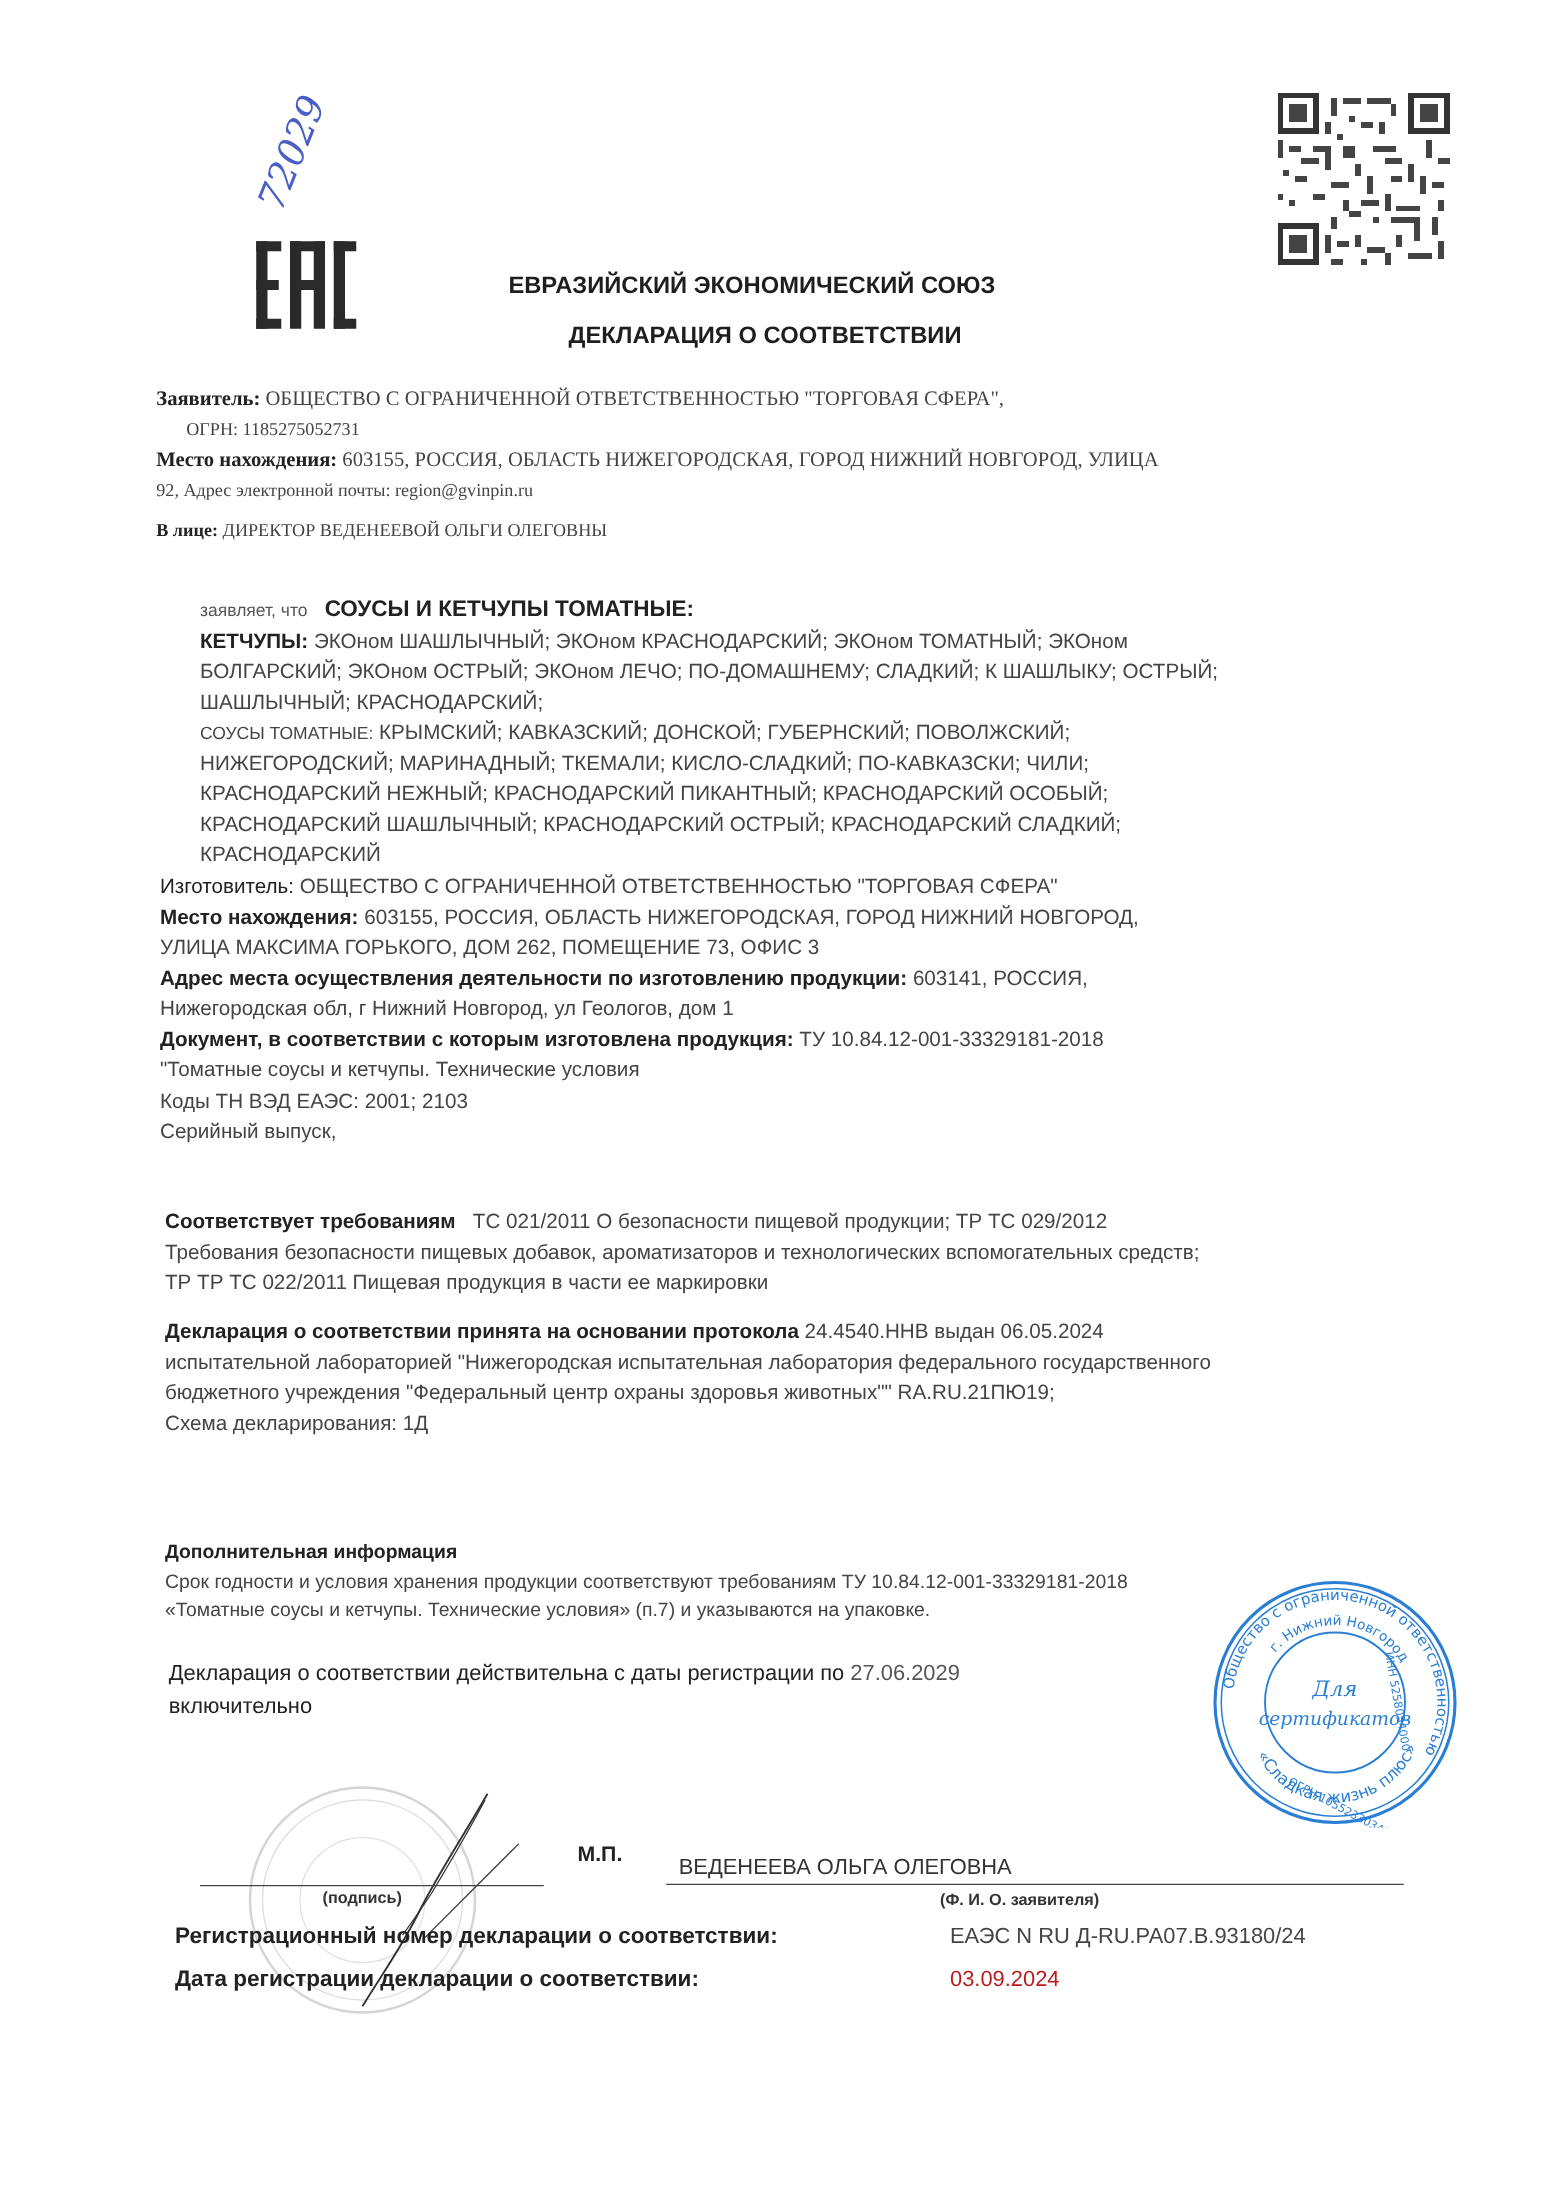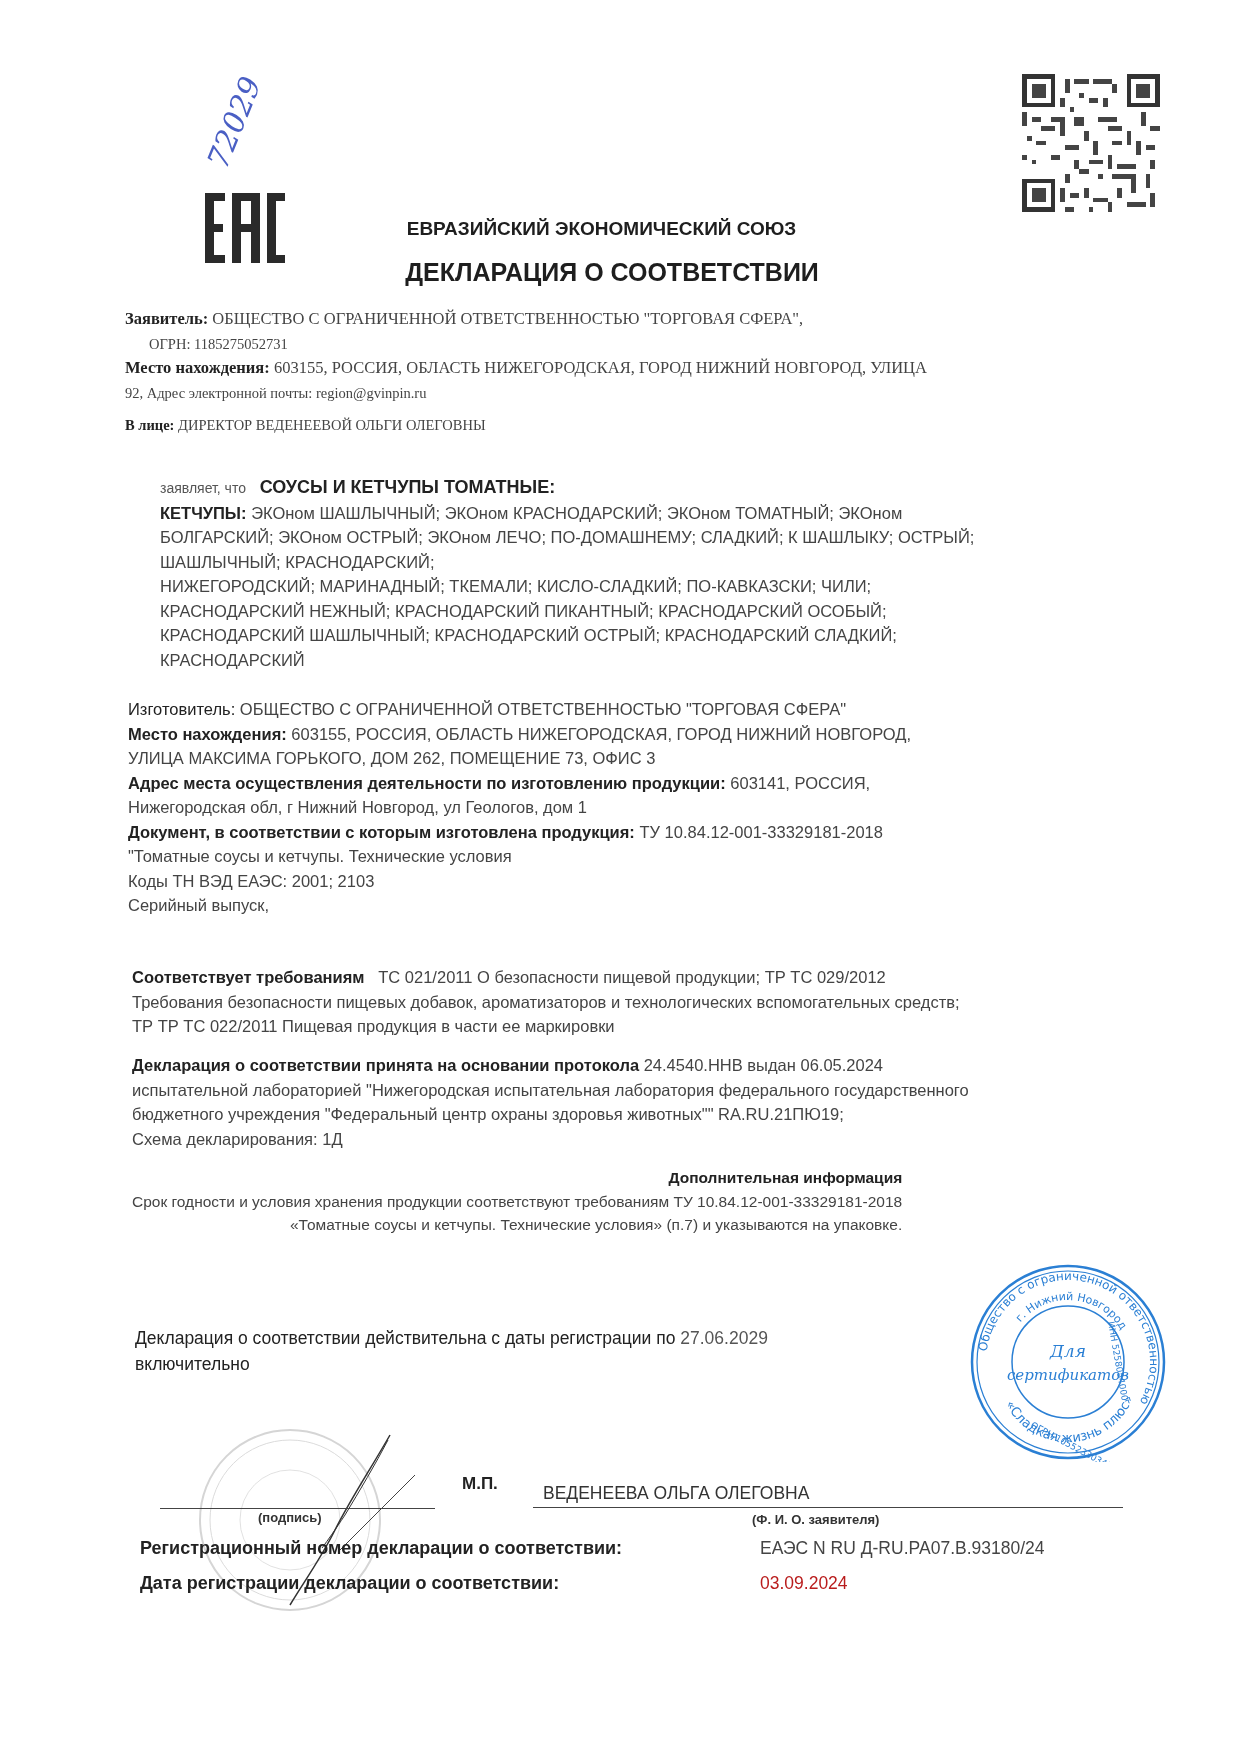--- a/index.html
+++ b/index.html
@@ -10,41 +10,41 @@
   .line { white-space: nowrap; }
 
   .handwrite { left: 200px; top: 60px; color: #4a5fc4; font-family: "DejaVu Serif", serif; font-style: italic; font-size: 30px; transform: rotate(-68deg); transform-origin: left top; top: 160px; }
 
   .eac { left: 205px; top: 193px; width: 78px; height: 70px; }
   .eac div { position: absolute; background: #2a2a2a; }
 
   .qr { left: 1022px; top: 74px; width: 138px; height: 138px; }
 
   .title1 { left: 0; width: 1203px; top: 218px; text-align: center; font-size: 19px; font-weight: bold; color: #1e1e1e; box-sizing: border-box; }
-  .title2 { left: 0; width: 1059px; top: 258px; text-align: center; font-size: 25px; font-weight: bold; color: #1e1e1e; padding-left: 165px; box-sizing: border-box; }
+  .title2 { left: 0; width: 1059px; top: 258px; text-align: center; font-size: 19px; font-weight: bold; color: #1e1e1e; padding-left: 165px; box-sizing: border-box; }
 
   .sec-a { left: 125px; top: 307px; font-size: 16.5px; line-height: 24.5px; color: #444; }
   .sec-a .lbl { color: #222; font-weight: bold; }
 
   .sec-b { left: 128px; top: 475px; font-size: 16.5px; line-height: 24.5px; color: #444; margin-left: 32px; }
   .sec-b .lbl-sm { font-size: 14px; color: #555; }
   .sec-b .big { font-weight: bold; font-size: 18px; color: #222; }
   .sec-b .lbl { font-weight: bold; color: #222; }
   .sec-b .sm { font-size: 14px; color: #444; }
 
   .sec-c { left: 128px; top: 697px; font-size: 16.5px; line-height: 24.5px; color: #444; }
   .sec-c .lbl { font-weight: bold; color: #222; }
 
   .sec-d { left: 132px; top: 965px; font-size: 16.5px; line-height: 24.5px; color: #444; }
   .sec-d .lbl { font-weight: bold; color: #222; }
 
   .sec-e { left: 132px; top: 1053px; font-size: 16.5px; line-height: 24.5px; color: #444; }
   .sec-e .lbl { font-weight: bold; color: #222; }
 
-  .sec-f { left: 132px; top: 1166px; font-size: 15.5px; line-height: 23.5px; color: #444; font-family: "Liberation Sans Narrow", "Liberation Sans", sans-serif; text-align: right; }
+  .sec-f { left: 132px; top: 1230px; font-size: 15.5px; line-height: 23.5px; color: #444; font-family: "Liberation Sans Narrow", "Liberation Sans", sans-serif; }
   .sec-f .lbl { font-weight: bold; color: #222; }
 
   .validity { left: 135px; top: 1325px; font-size: 17.5px; line-height: 26px; color: #222; }
   .validity .date { color: #555; font-weight: normal; }
 
   .sig-line { left: 160px; top: 1508px; width: 275px; border-top: 1.5px solid #444; }
   .sig-caption { left: 258px; top: 1510px; font-size: 13px; color: #333; font-weight: bold; }
   .mp { left: 462px; top: 1474px; font-size: 17px; font-weight: bold; color: #222; }
   .fio-name { left: 543px; top: 1483px; font-size: 17.5px; color: #333; }
   .fio-line { left: 533px; top: 1507px; width: 590px; border-top: 1.5px solid #444; }
@@ -155,20 +155,21 @@
   <div class="line"><span class="lbl">Место нахождения:</span> <span>603155, РОССИЯ, ОБЛАСТЬ НИЖЕГОРОДСКАЯ, ГОРОД НИЖНИЙ НОВГОРОД, УЛИЦА</span></div>
   <div class="line" style="font-size:14.5px;">92, Адрес электронной почты: region@gvinpin.ru</div>
   <div class="line" style="margin-top:8px;font-size:14.5px;"><span class="lbl">В лице:</span> <span>ДИРЕКТОР ВЕДЕНЕЕВОЙ ОЛЬГИ ОЛЕГОВНЫ</span></div>
 </div>
 
 <div class="abs sec-b sans">
   <div class="line"><span class="lbl-sm">заявляет, что</span>&nbsp;&nbsp;&nbsp;<span class="big">СОУСЫ И КЕТЧУПЫ ТОМАТНЫЕ:</span></div>
   <div class="line"><span class="lbl">КЕТЧУПЫ:</span> <span>ЭКОном ШАШЛЫЧНЫЙ; ЭКОном КРАСНОДАРСКИЙ; ЭКОном ТОМАТНЫЙ; ЭКОном</span></div>
   <div class="line">БОЛГАРСКИЙ; ЭКОном ОСТРЫЙ; ЭКОном ЛЕЧО; ПО-ДОМАШНЕМУ; СЛАДКИЙ; К ШАШЛЫКУ; ОСТРЫЙ;</div>
   <div class="line">ШАШЛЫЧНЫЙ; КРАСНОДАРСКИЙ;</div>
+  <div class="line"><span class="sm">СОУСЫ ТОМАТНЫЕ:</span> <span>КРЫМСКИЙ; КАВКАЗСКИЙ; ДОНСКОЙ; ГУБЕРНСКИЙ; ПОВОЛЖСКИЙ;</span></div>
   <div class="line">НИЖЕГОРОДСКИЙ; МАРИНАДНЫЙ; ТКЕМАЛИ; КИСЛО-СЛАДКИЙ; ПО-КАВКАЗСКИ; ЧИЛИ;</div>
   <div class="line">КРАСНОДАРСКИЙ НЕЖНЫЙ; КРАСНОДАРСКИЙ ПИКАНТНЫЙ; КРАСНОДАРСКИЙ ОСОБЫЙ;</div>
   <div class="line">КРАСНОДАРСКИЙ ШАШЛЫЧНЫЙ; КРАСНОДАРСКИЙ ОСТРЫЙ; КРАСНОДАРСКИЙ СЛАДКИЙ;</div>
   <div class="line">КРАСНОДАРСКИЙ</div>
 </div>
 
 <div class="abs sec-c sans">
   <div class="line"><span class="lbl" style="font-weight:normal;color:#222;">Изготовитель:</span> <span>ОБЩЕСТВО С ОГРАНИЧЕННОЙ ОТВЕТСТВЕННОСТЬЮ "ТОРГОВАЯ СФЕРА"</span></div>
   <div class="line"><span class="lbl">Место нахождения:</span> <span>603155, РОССИЯ, ОБЛАСТЬ НИЖЕГОРОДСКАЯ, ГОРОД НИЖНИЙ НОВГОРОД,</span></div>
   <div class="line">УЛИЦА МАКСИМА ГОРЬКОГО, ДОМ 262, ПОМЕЩЕНИЕ 73, ОФИС 3</div>

